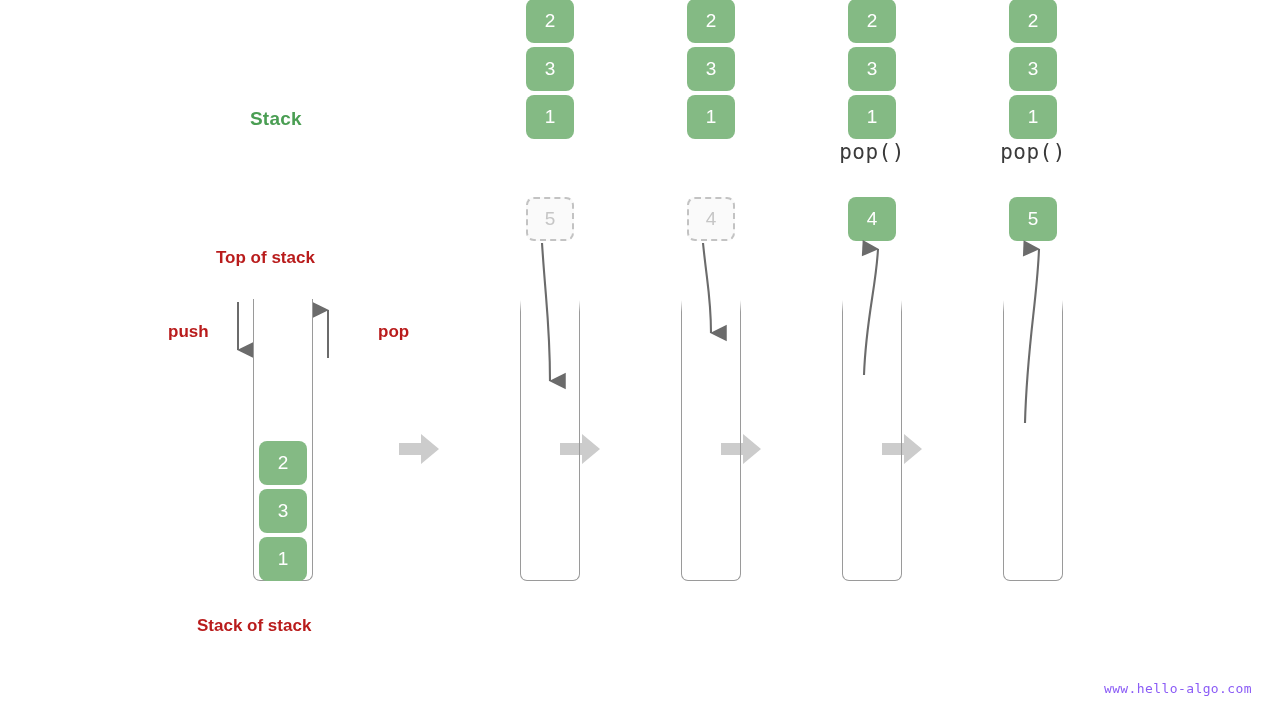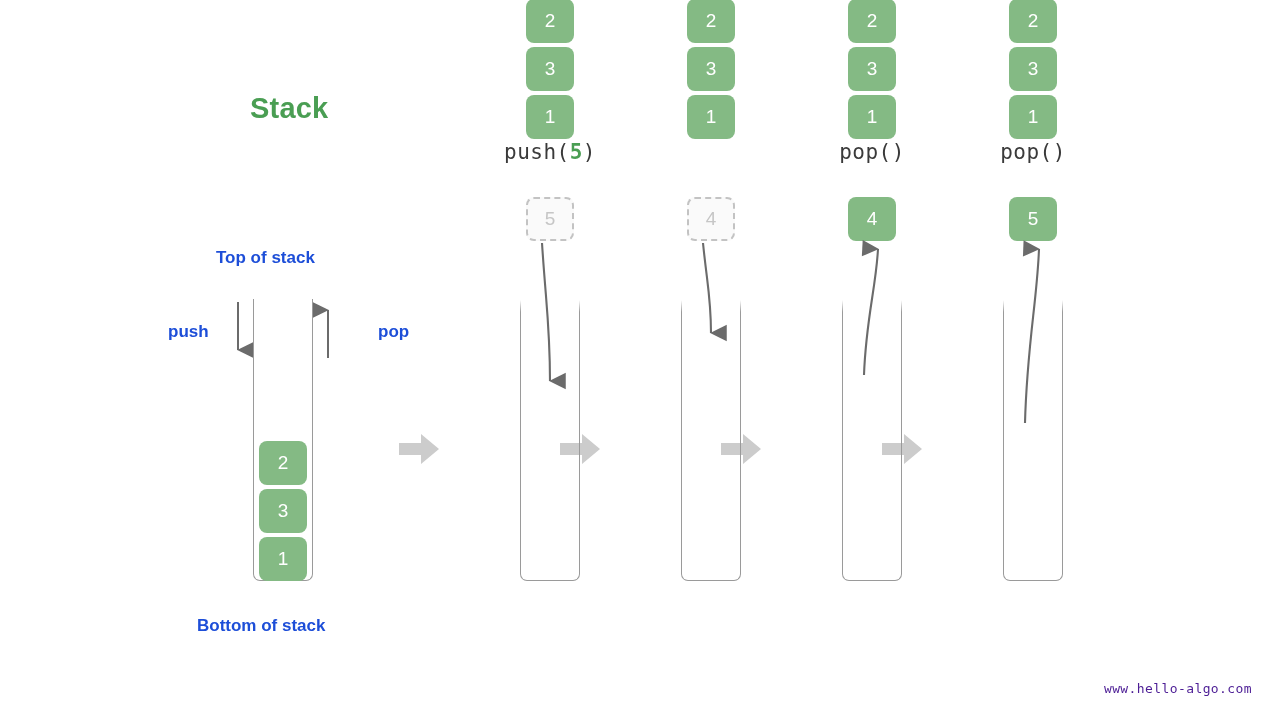--- a/index.html
+++ b/index.html
@@ -20,32 +20,32 @@
     position: absolute;
     inset: 0;
   }
 
   
   .abs { position: absolute; }
 
   
   .stack-title {
     left: 250px;
-    top: 92px;
-    font-size: 29px;
+    top: 108px;
+    font-size: 19px;
     font-weight: bold;
     color: #4a9e53;
     letter-spacing: .2px;
   }
 
   
   .annot {
     font-size: 17px;
     font-weight: bold;
-    color: #1d4ed8;
+    color: #b91c1c;
     white-space: nowrap;
   }
   .top-of-stack { left: 216px; top: 248px; }
   .bottom-of-stack { left: 197px; top: 616px; }
   .push-label { left: 168px; top: 322px; text-align: center; }
   .pop-label  { left: 338px; top: 322px; margin-left: 40px; }
 
   
   .column { position: absolute; top: 0; width: 160px; height: 720px; }
 
@@ -159,35 +159,35 @@
     width: 42px;
     height: 34px;
   }
 
   
   .watermark {
     right: 28px;
     bottom: 24px;
     font-family: "DejaVu Sans Mono", "Liberation Mono", monospace;
     font-size: 13px;
-    color: #4c1d95;
+    color: #8b5cf6;
     letter-spacing: .4px;
   }
 
   svg { display: block; overflow: visible; }
 </style>
 </head>
 <body>
 
 <div id="canvas">
 
   <div class="abs stack-title">Stack</div>
 
   <div class="abs annot top-of-stack">Top of stack</div>
-  <div class="abs annot bottom-of-stack">Bottom of stack</div>
+  <div class="abs annot bottom-of-stack">Stack of stack</div>
   <div class="abs annot push-label">push</div>
   <div class="abs annot pop-label">pop</div>
 
   <svg class="abs" style="left:226px; top:300px;" width="30" height="62">
     <defs>
       <marker id="mk-down" markerWidth="9" markerHeight="9" refX="4.5" refY="8" orient="auto">
         <path d="M0.6,0.5 L4.5,8.4 L8.4,0.5 Z" fill="#6b6b6b"></path>
       </marker>
     </defs>
     <line x1="12" y1="2" x2="12" y2="50" stroke="#6b6b6b" stroke-width="2" marker-end="url(#mk-down)"></line>
@@ -216,21 +216,20 @@
       <svg class="step-arrow" viewBox="0 0 42 34" style="left: 559px;">
         <path d="M1,11 L23,11 L23,2 L41,17 L23,32 L23,23 L1,23 Z" fill="#cccccc"></path>
       </svg>
       <svg class="step-arrow" viewBox="0 0 42 34" style="left: 720px;">
         <path d="M1,11 L23,11 L23,2 L41,17 L23,32 L23,23 L1,23 Z" fill="#cccccc"></path>
       </svg>
       <svg class="step-arrow" viewBox="0 0 42 34" style="left: 881px;">
         <path d="M1,11 L23,11 L23,2 L41,17 L23,32 L23,23 L1,23 Z" fill="#cccccc"></path>
       </svg>
       <div class="column" style="left: 470px;">
-        <div class="op-label"><span>push(</span><span class="arg">5</span><span>)</span></div>
         <div class="float-cell ghost">5</div>
         <div class="container-box"></div>
         <div class="cells">
           <div class="cell">1</div>
           <div class="cell">3</div>
           <div class="cell">2</div>
         </div>
         <svg class="abs" width="160" height="720" style="left: 0px; top: 0px;">
           <defs>
             <marker id="mk-0" markerWidth="9" markerHeight="9" refX="4.5" refY="8" orient="auto">

